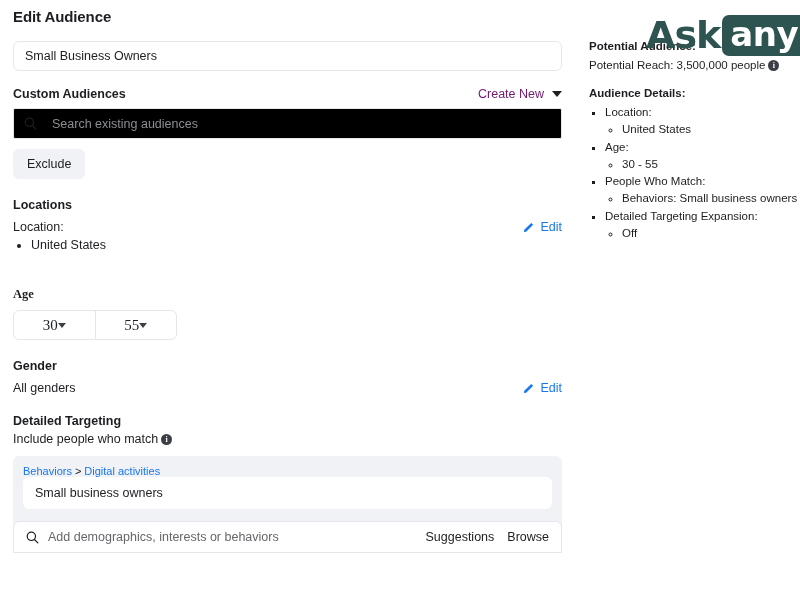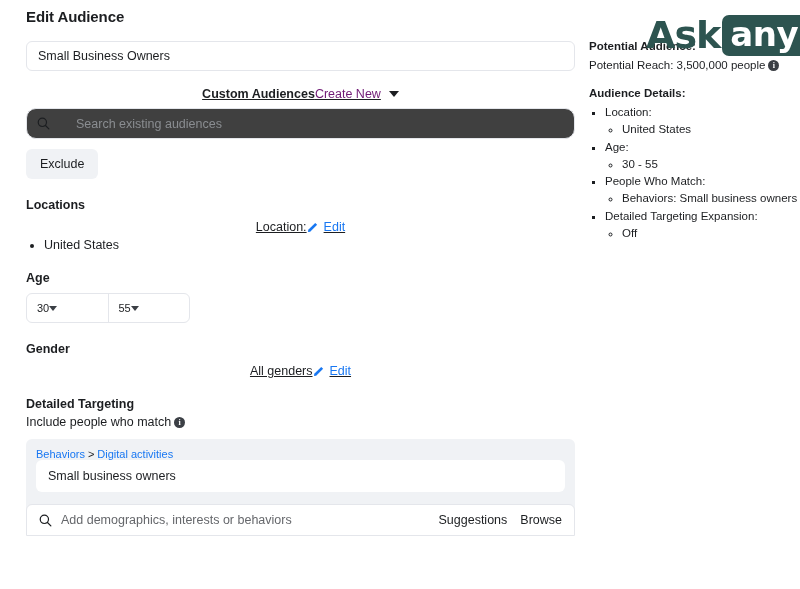--- a/index.html
+++ b/index.html
@@ -9,21 +9,21 @@
     background: #ffffff;
     font-family: "Liberation Sans", sans-serif;
     color: #1c1e21;
     overflow: hidden;
   }
   .page { position: relative; width: 800px; height: 589px; }
 
   
   .left-col {
     position: absolute;
-    left: 26px; top: 8px;
+    left: 13px; top: 8px;
     width: 549px;
   }
   .page-title {
     font-size: 15px;
     font-weight: bold;
     color: #1c1e21;
     letter-spacing: -0.1px;
     margin: 0 0 16px 0;
   }
   .field-label {
@@ -48,48 +48,47 @@
     font-size: 12.5px;
     color: #1c1e21;
     padding: 0 11px;
     outline: none;
     display: flex;
     align-items: center;
   }
   .row-between {
     display: flex;
     align-items: center;
-    justify-content: center;
-    width: 549px;
-    text-decoration: underline;
+    justify-content: space-between;
+    width: 549px;
   }
   .create-new {
     display: flex;
     align-items: center;
     gap: 8px;
     font-size: 12.5px;
     color: #701a75;
     cursor: pointer;
   }
   .caret {
     width: 0; height: 0;
     border-left: 5px solid transparent;
     border-right: 5px solid transparent;
     border-top: 6px solid #1c1e21;
   }
   .search-box {
     width: 549px;
     height: 31px;
     border: 1px solid #e4e6eb;
-    border-radius: 10px;
-    background: #404040;
+    border-radius: 2px;
+    background: #000000;
     display: flex;
     align-items: center;
     padding: 0 10px;
-    gap: 26px;
+    gap: 15px;
   }
   .search-box .ph {
     font-size: 12.5px;
     color: #8a8d91;
   }
   .mag {
     width: 13px; height: 13px;
     flex: none;
     display: block;
   }
@@ -137,23 +136,23 @@
     height: 30px;
     border: 1px solid #e4e6eb;
     border-radius: 6px;
     overflow: hidden;
     background: #fff;
   }
   .age-cell {
     flex: 1;
     display: flex;
     align-items: center;
-    justify-content: flex-start;
+    justify-content: center;
     padding: 0 10px;
-    font-size: 11px;
+    font-size: 15px;
     color: #1c1e21;
     cursor: pointer;
   }
   .age-cell + .age-cell { border-left: 1px solid #e4e6eb; }
   .caret-sm {
     width: 0; height: 0;
     border-left: 4.5px solid transparent;
     border-right: 4.5px solid transparent;
     border-top: 5.5px solid #3b3f45;
   }
@@ -329,21 +328,21 @@
             <path d="M1.5 10.3 L9.6 2.2 L11.8 4.4 L3.7 12.5 L1.1 12.9 Z" fill="#1877f2"></path>
           </svg>
           <span>Edit</span>
         </a>
       </div>
       <ul class="bullet-ul">
         <li>United States</li>
       </ul>
     </div>
 
-    <div style="margin-top:16px;">
+    <div style="margin-top:32px;font-family:Liberation Serif, serif;">
       <div class="section-label">Age</div>
       <div class="age-group">
         <div class="age-cell">
           <span>30</span>
           <span class="caret-sm"></span>
         </div>
         <div class="age-cell">
           <span>55</span>
           <span class="caret-sm"></span>
         </div>

